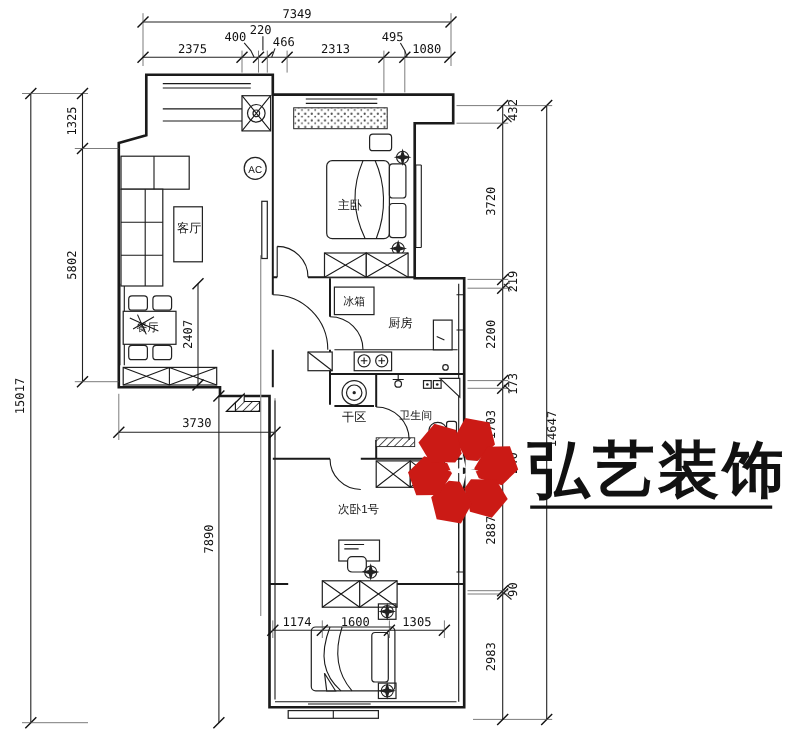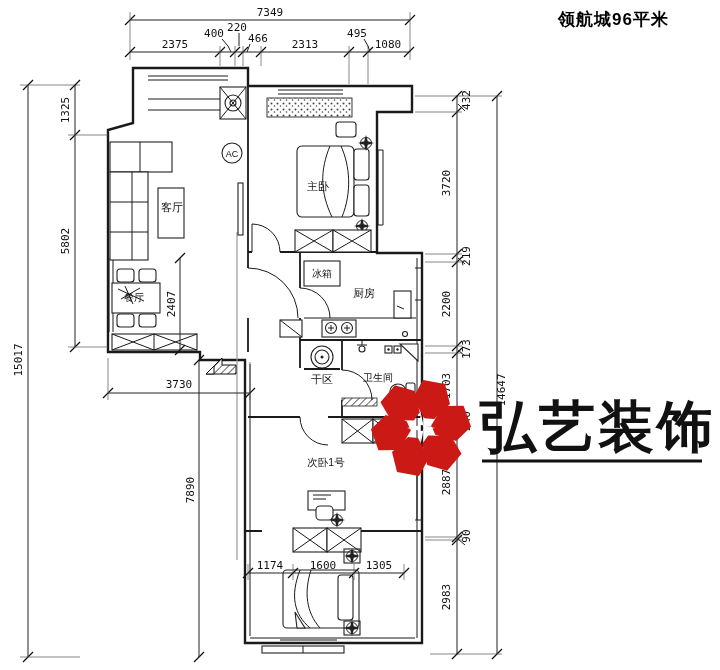--- a/index.html
+++ b/index.html
@@ -16,21 +16,20 @@
   .furn{stroke:#222;stroke-width:1.1;fill:none;}
   .dim{stroke:#222;stroke-width:1;fill:none;}
   .ext{stroke:#555;stroke-width:0.7;fill:none;}
   .gray{stroke:#9a9a9a;stroke-width:1.2;fill:none;}
   .dt{font-size:11px;}
 </style>
 </head>
 <body>
 
 <div class="canvas">
-  <div class="plan-title">领航城96平米</div>
 
   <svg width="720" height="670" viewBox="0 0 720 670">
     <defs>
       <path id="tk" d="M-5,5 L5,-5" stroke="#111" stroke-width="1.3"></path>
       <g id="star4">
         <circle r="5.5" fill="none" stroke="#222" stroke-width="1"></circle>
         <path d="M0,-8 L1.8,-1.8 L8,0 L1.8,1.8 L0,8 L-1.8,1.8 L-8,0 L-1.8,-1.8 Z" fill="#222"></path>
       </g>
       <pattern id="stip" width="6" height="6" patternUnits="userSpaceOnUse">
         <rect width="6" height="6" fill="#fff"></rect>

